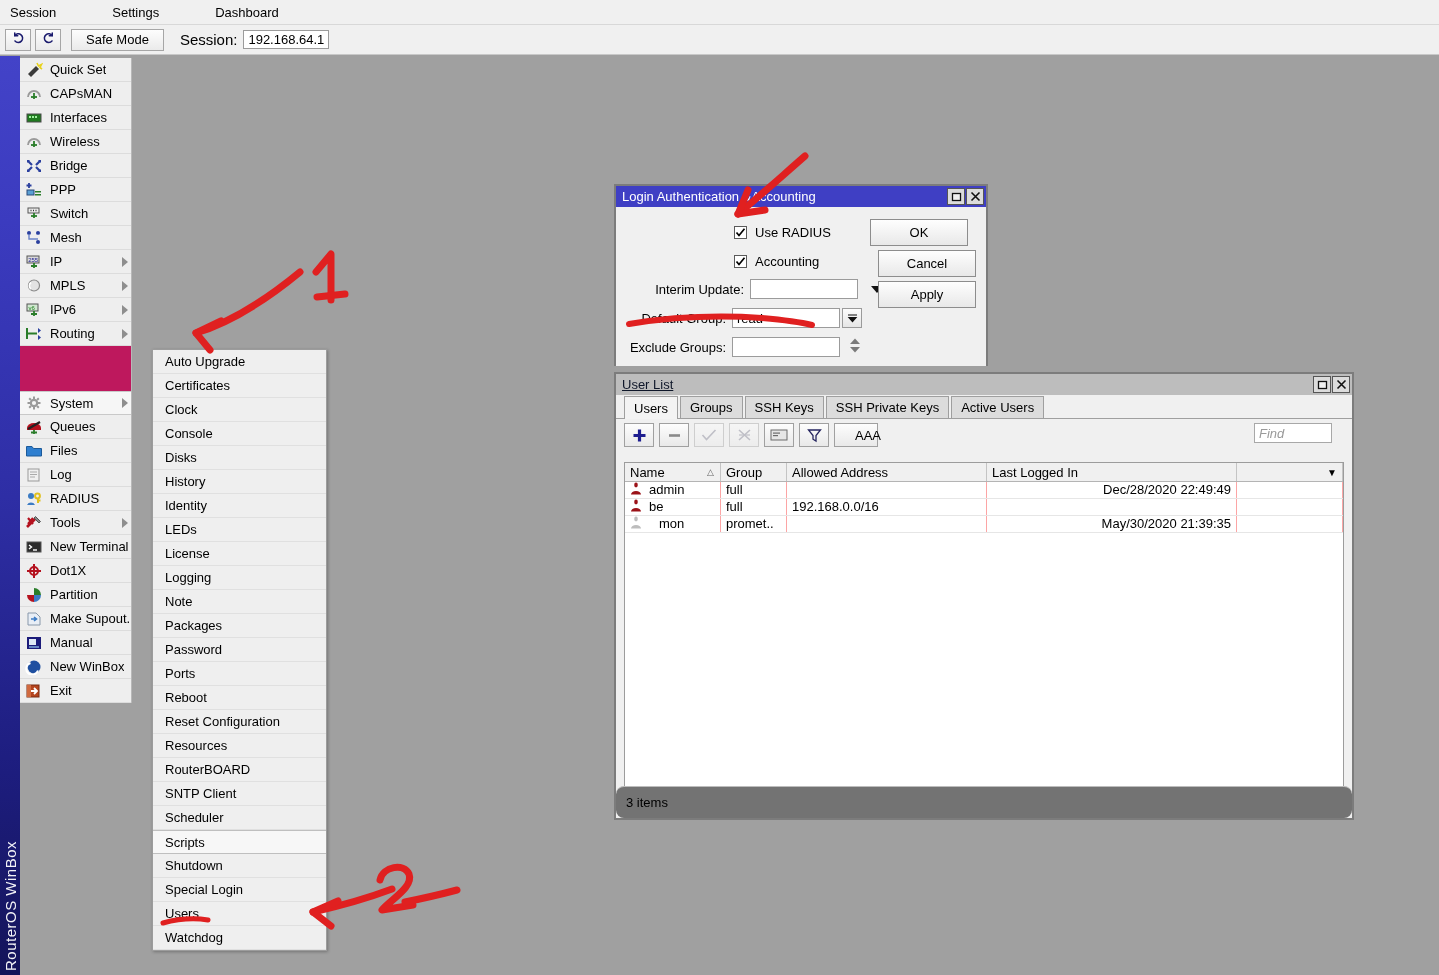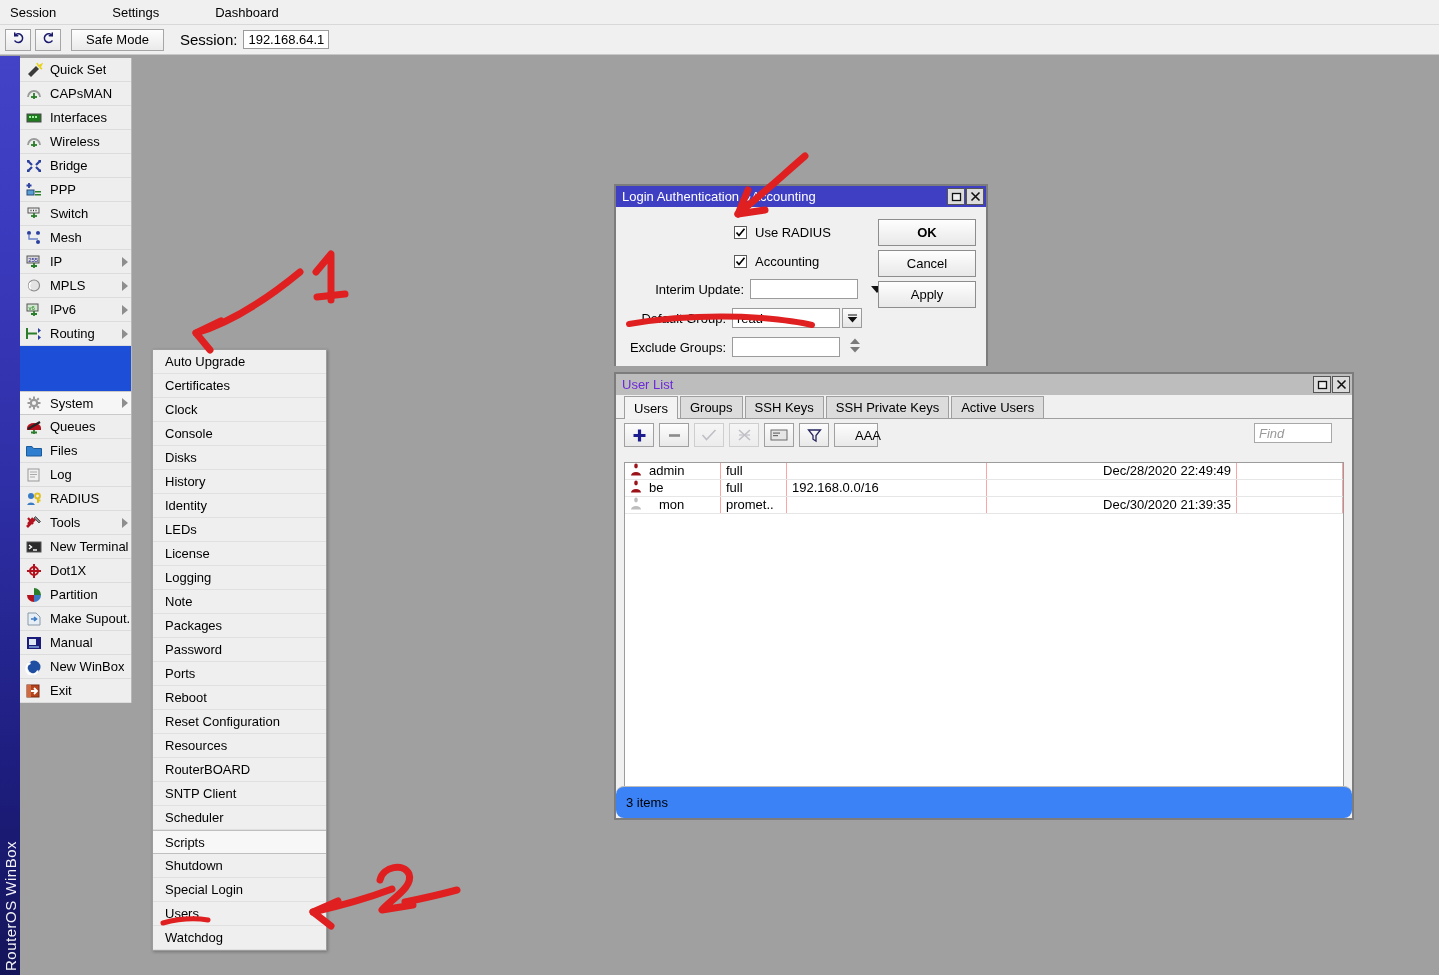--- a/index.html
+++ b/index.html
@@ -74,21 +74,21 @@
     transform:translateX(-50%) rotate(180deg);
     writing-mode:vertical-rl;
     color:#fff;font-size:15px;letter-spacing:0.5px;
     white-space:nowrap;
     opacity:.95;
   }
 
   
   #sidebar{
     position:absolute;left:20px;top:58px;width:112px;
-    background:#1d4ed8;
+    background:#be185d;
     border-right:1px solid #b8b8b8;
     box-sizing:border-box;
   }
   .side-row{
     height:24px;display:flex;align-items:center;
     border-bottom:1px solid #dcdcdc;
     padding-left:4px;
     position:relative;cursor:default;font-size:13px;
     box-sizing:border-box;
     background:#eeeeee;
@@ -119,21 +119,21 @@
   .sub-row.sel{background:#f7f7f7;border-top:1px solid #bfbfbf;border-bottom:1px solid #bfbfbf;}
 
   
   .win{position:absolute;background:#f0f0f0;border:2px solid #7c7c7c;box-sizing:border-box;}
   .win-tb{
     height:21px;display:flex;align-items:center;
     padding:0 2px 0 6px;font-size:13px;
     box-sizing:border-box;
   }
   .win-tb.active{background:#3f3fc4;color:#fff;}
-  .win-tb.inactive{background:#bdbdbd;color:#6d28d9;}
+  .win-tb.inactive{background:#bdbdbd;color:#0f172a;text-decoration:underline;}
   .win-tb .title{flex:1;white-space:nowrap;overflow:hidden;}
   .wb{
     width:18px;height:17px;margin-left:1px;
     border:1px solid #555;background:#dcdcdc;
     display:flex;align-items:center;justify-content:center;
     cursor:default;box-sizing:border-box;
   }
 
   
   #authwin{left:614px;top:184px;width:374px;height:182px;}
@@ -215,21 +215,21 @@
   .gc{
     display:flex;align-items:flex-start;padding:0 5px;
     border-right:1px solid #fca5a5;box-sizing:border-box;
     white-space:nowrap;overflow:hidden;
   }
   .gc.num{justify-content:flex-end;}
   .comment-row{display:flex;height:17px;border-bottom:1px solid #e6e6e6;align-items:center;padding-left:22px;font-size:13px;color:#000;box-sizing:border-box;}
   #gridstatus{
     position:absolute;left:0;right:0;bottom:0;height:32px;
     display:flex;align-items:center;padding-left:10px;
-    background:#3b82f6;border-top:1px solid #bdbdbd;
+    background:#737373;border-top:1px solid #bdbdbd;
     font-size:13px;box-sizing:border-box;border-radius:8px;
   }
   .usericon{width:13px;height:14px;margin-right:6px;flex:0 0 13px;}
 
   
   #annot{position:absolute;left:0;top:0;width:1439px;height:975px;pointer-events:none;}
 </style>
 </head>
 <body>
 
@@ -658,21 +658,21 @@
       <div class="fld-lbl" style="width:100px;">Exclude Groups:</div>
       <div class="fld-box" style="width:108px;"></div>
       <span style="margin-left:8px;display:inline-block;">
         <svg width="14" height="17" viewBox="0 0 14 17">
           <path d="M7 1.5 L12 7 L2 7 Z" fill="#7a7a7a"></path>
           <path d="M7 15.5 L12 10 L2 10 Z" fill="#7a7a7a"></path>
         </svg>
       </span>
     </div>
 
-    <div class="dlgbtn" style="left:262px;top:12px;font-weight:bold;">OK</div>
+    <div class="dlgbtn" style="left:254px;top:12px;">OK</div>
     <div class="dlgbtn" style="left:262px;top:43px;">Cancel</div>
     <div class="dlgbtn" style="left:262px;top:74px;">Apply</div>
   </div>
 </div>
 
 <div class="win" id="userwin">
   <div class="win-tb inactive">
     <div class="title">User List</div>
     <div class="wb">
       <svg width="11" height="10" viewBox="0 0 11 10">
@@ -738,20 +738,39 @@
           <path d="M1.5 2 H13.5 L9 7.5 V13 L6 11.2 V7.5 Z" fill="none" stroke="#252560" stroke-width="1.3"></path>
         </svg>
     </div>
     <div class="ubtn wide" style="font-size:13px;padding-left:24px;">AAA</div>
     <div id="findbox" placeholder="Find">
       <span>Find</span>
     </div>
   </div>
 
   <div id="gridwrap">
+    <div id="gridhead">
+        <div class="gh" style="width: 96px; flex: 0 0 96px;">
+          <span>Name</span>
+          <span class="sortmark">△</span>
+        </div>
+        <div class="gh" style="width: 66px; flex: 0 0 66px;">
+          <span>Group</span>
+        </div>
+        <div class="gh" style="width: 200px; flex: 0 0 200px;">
+          <span>Allowed Address</span>
+        </div>
+        <div class="gh" style="width: 250px; flex: 0 0 250px;">
+          <span>Last Logged In</span>
+        </div>
+        <div class="gh dropzone" style="width: 94px; flex: 1 1 auto;">
+          <span></span>
+          <span style="font-size: 10px; margin-left: auto;">▼</span>
+        </div>
+      </div>
     <div id="gridbody">
         <div class="grow">
           <div class="gc" style="flex: 0 0 96px;">
             <span class="usericon"><svg width="12" height="13" viewBox="0 0 12 13">
                 <ellipse cx="6" cy="3" rx="1.8" ry="2.4" fill="#9b1218"></ellipse>
                 <path d="M1 12.5 A5 3.6 0 0 1 11 12.5 Z" fill="#9b1218"></path>
               </svg></span>
             <span>admin</span>
           </div>
           <div class="gc" style="flex: 0 0 66px;">
@@ -792,21 +811,21 @@
               </svg></span>
             <span>mon</span>
           </div>
           <div class="gc" style="flex: 0 0 66px;">
             <span>promet..</span>
           </div>
           <div class="gc" style="flex: 0 0 200px;">
             <span></span>
           </div>
           <div class="gc num" style="flex: 0 0 250px;">
-            <span>Dec/30/2020 21:39:35</span>
+            <span>May/30/2020 21:39:35</span>
           </div>
           <div class="gc" style="flex: 1 1 auto;"></div>
         </div>
       </div>
   </div>
 
   <div id="gridstatus">
     <span>3 items</span>
   </div>
 </div>

